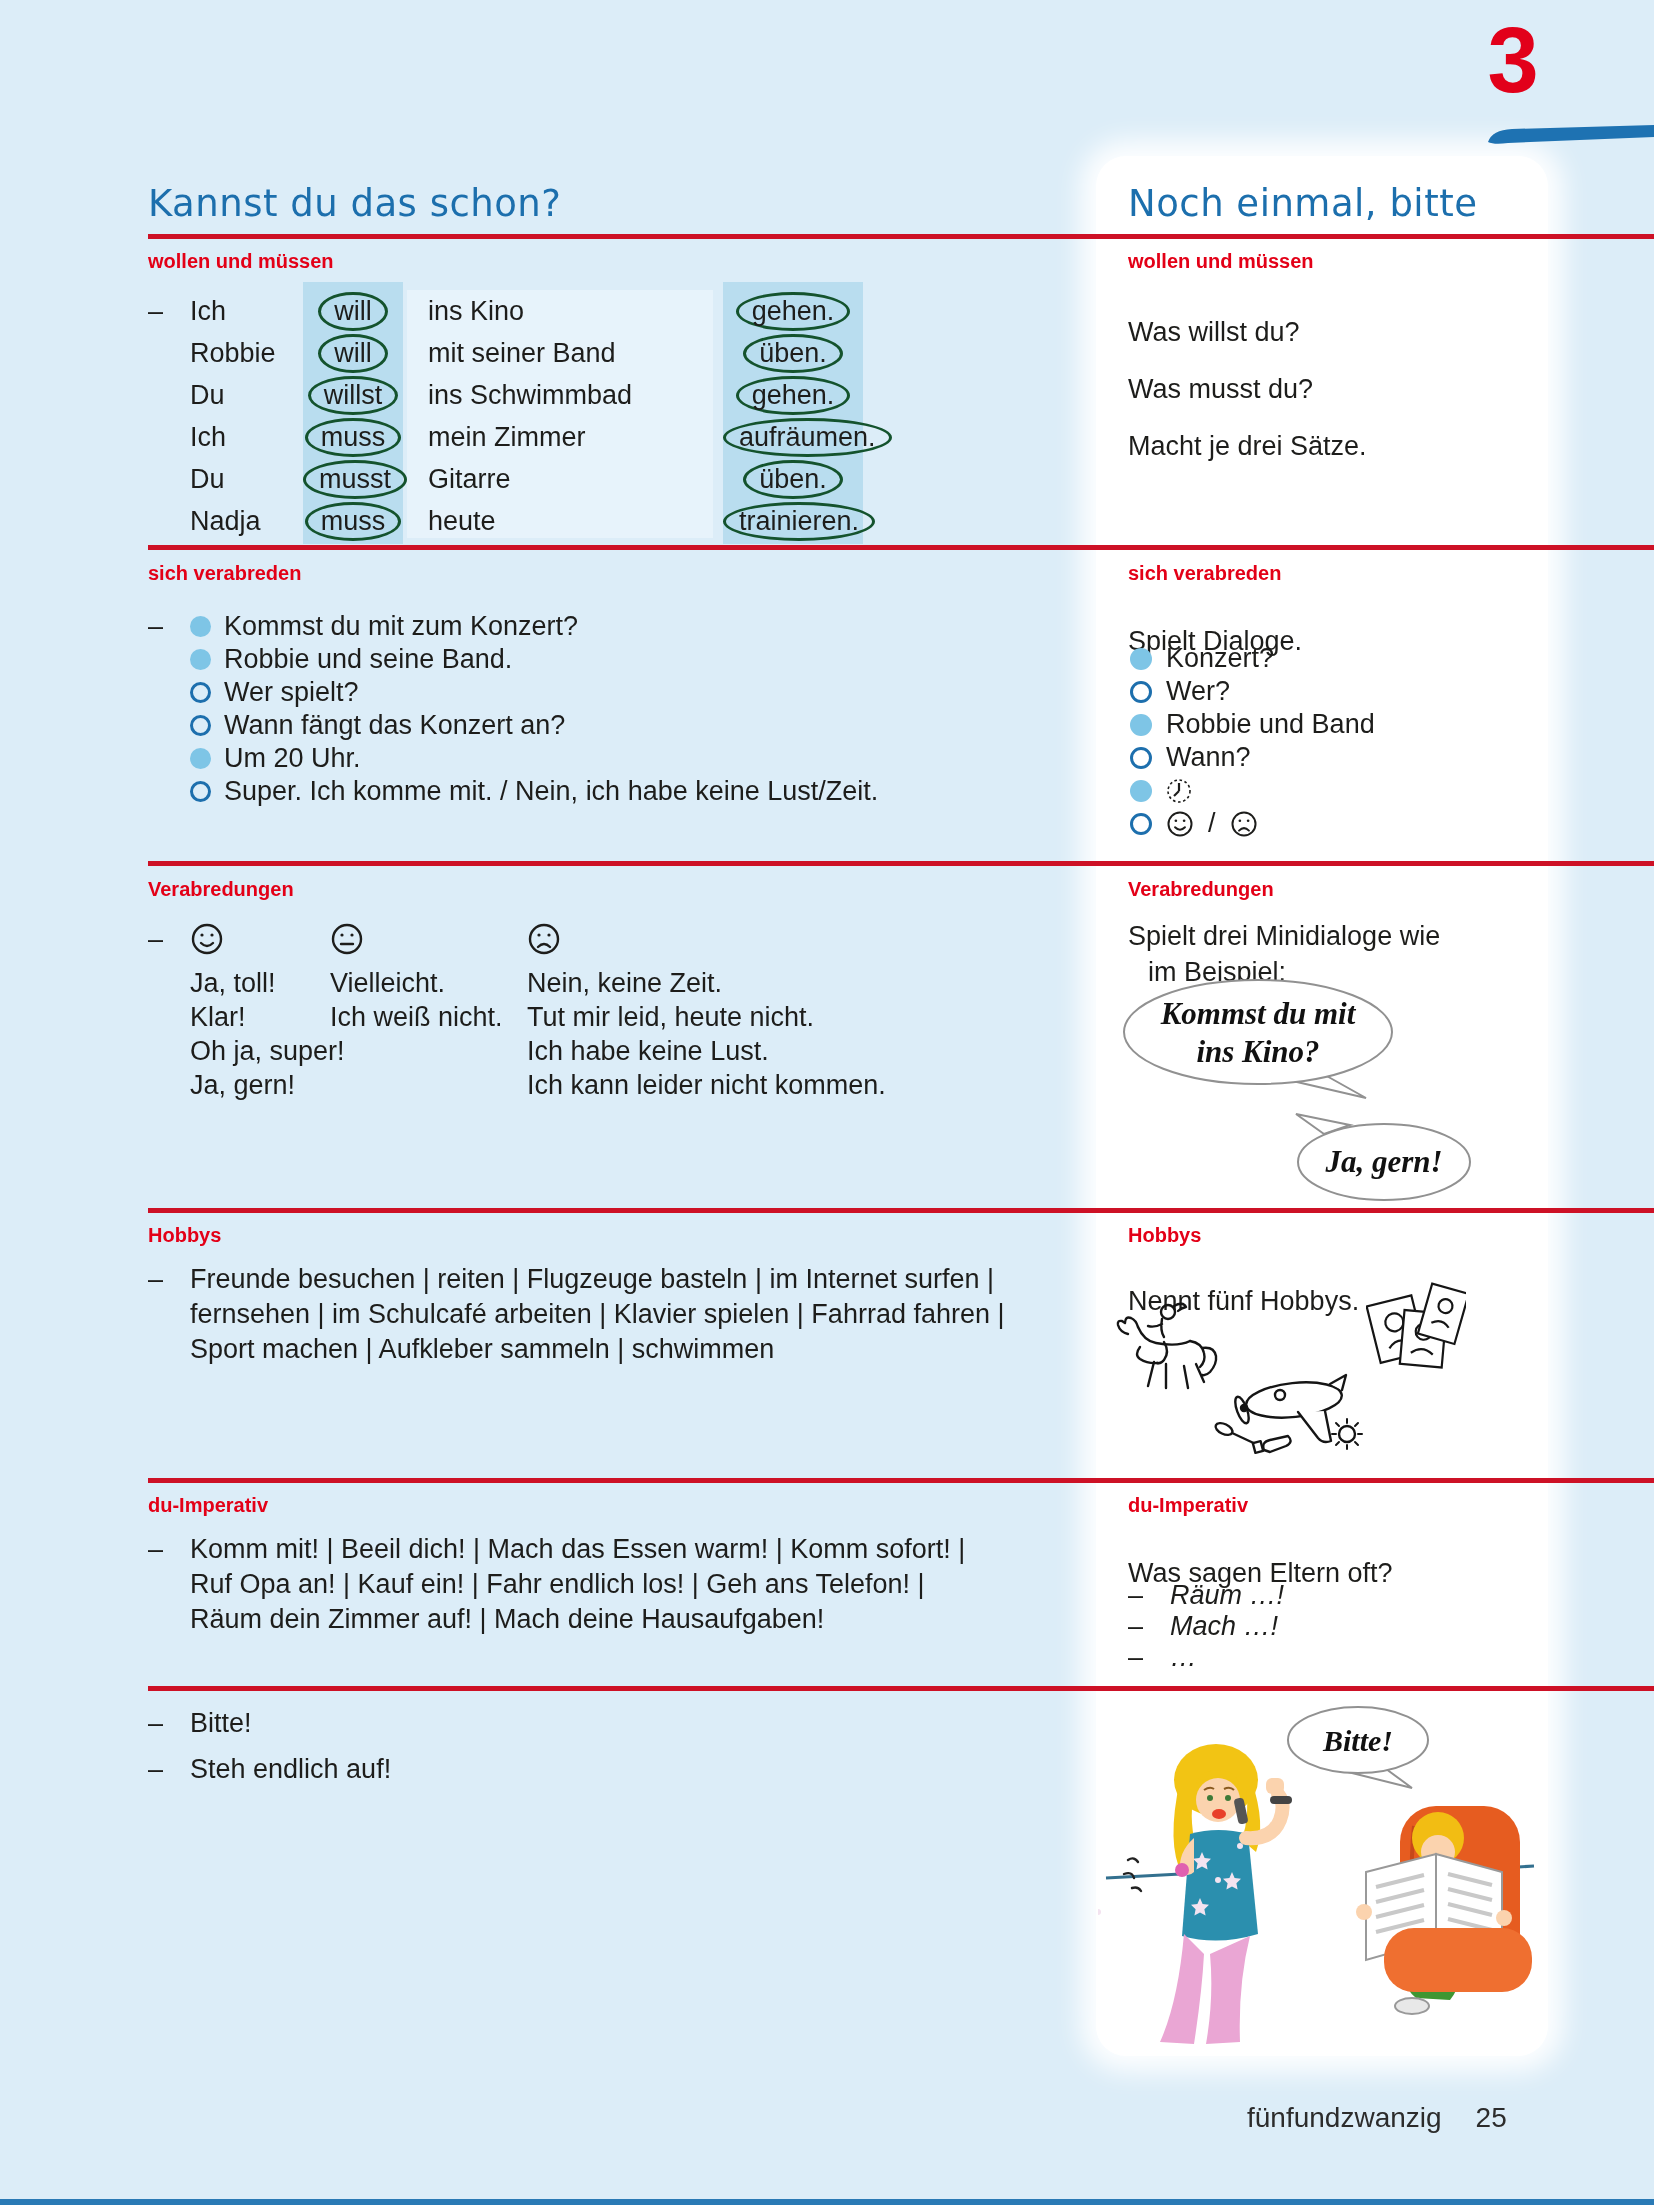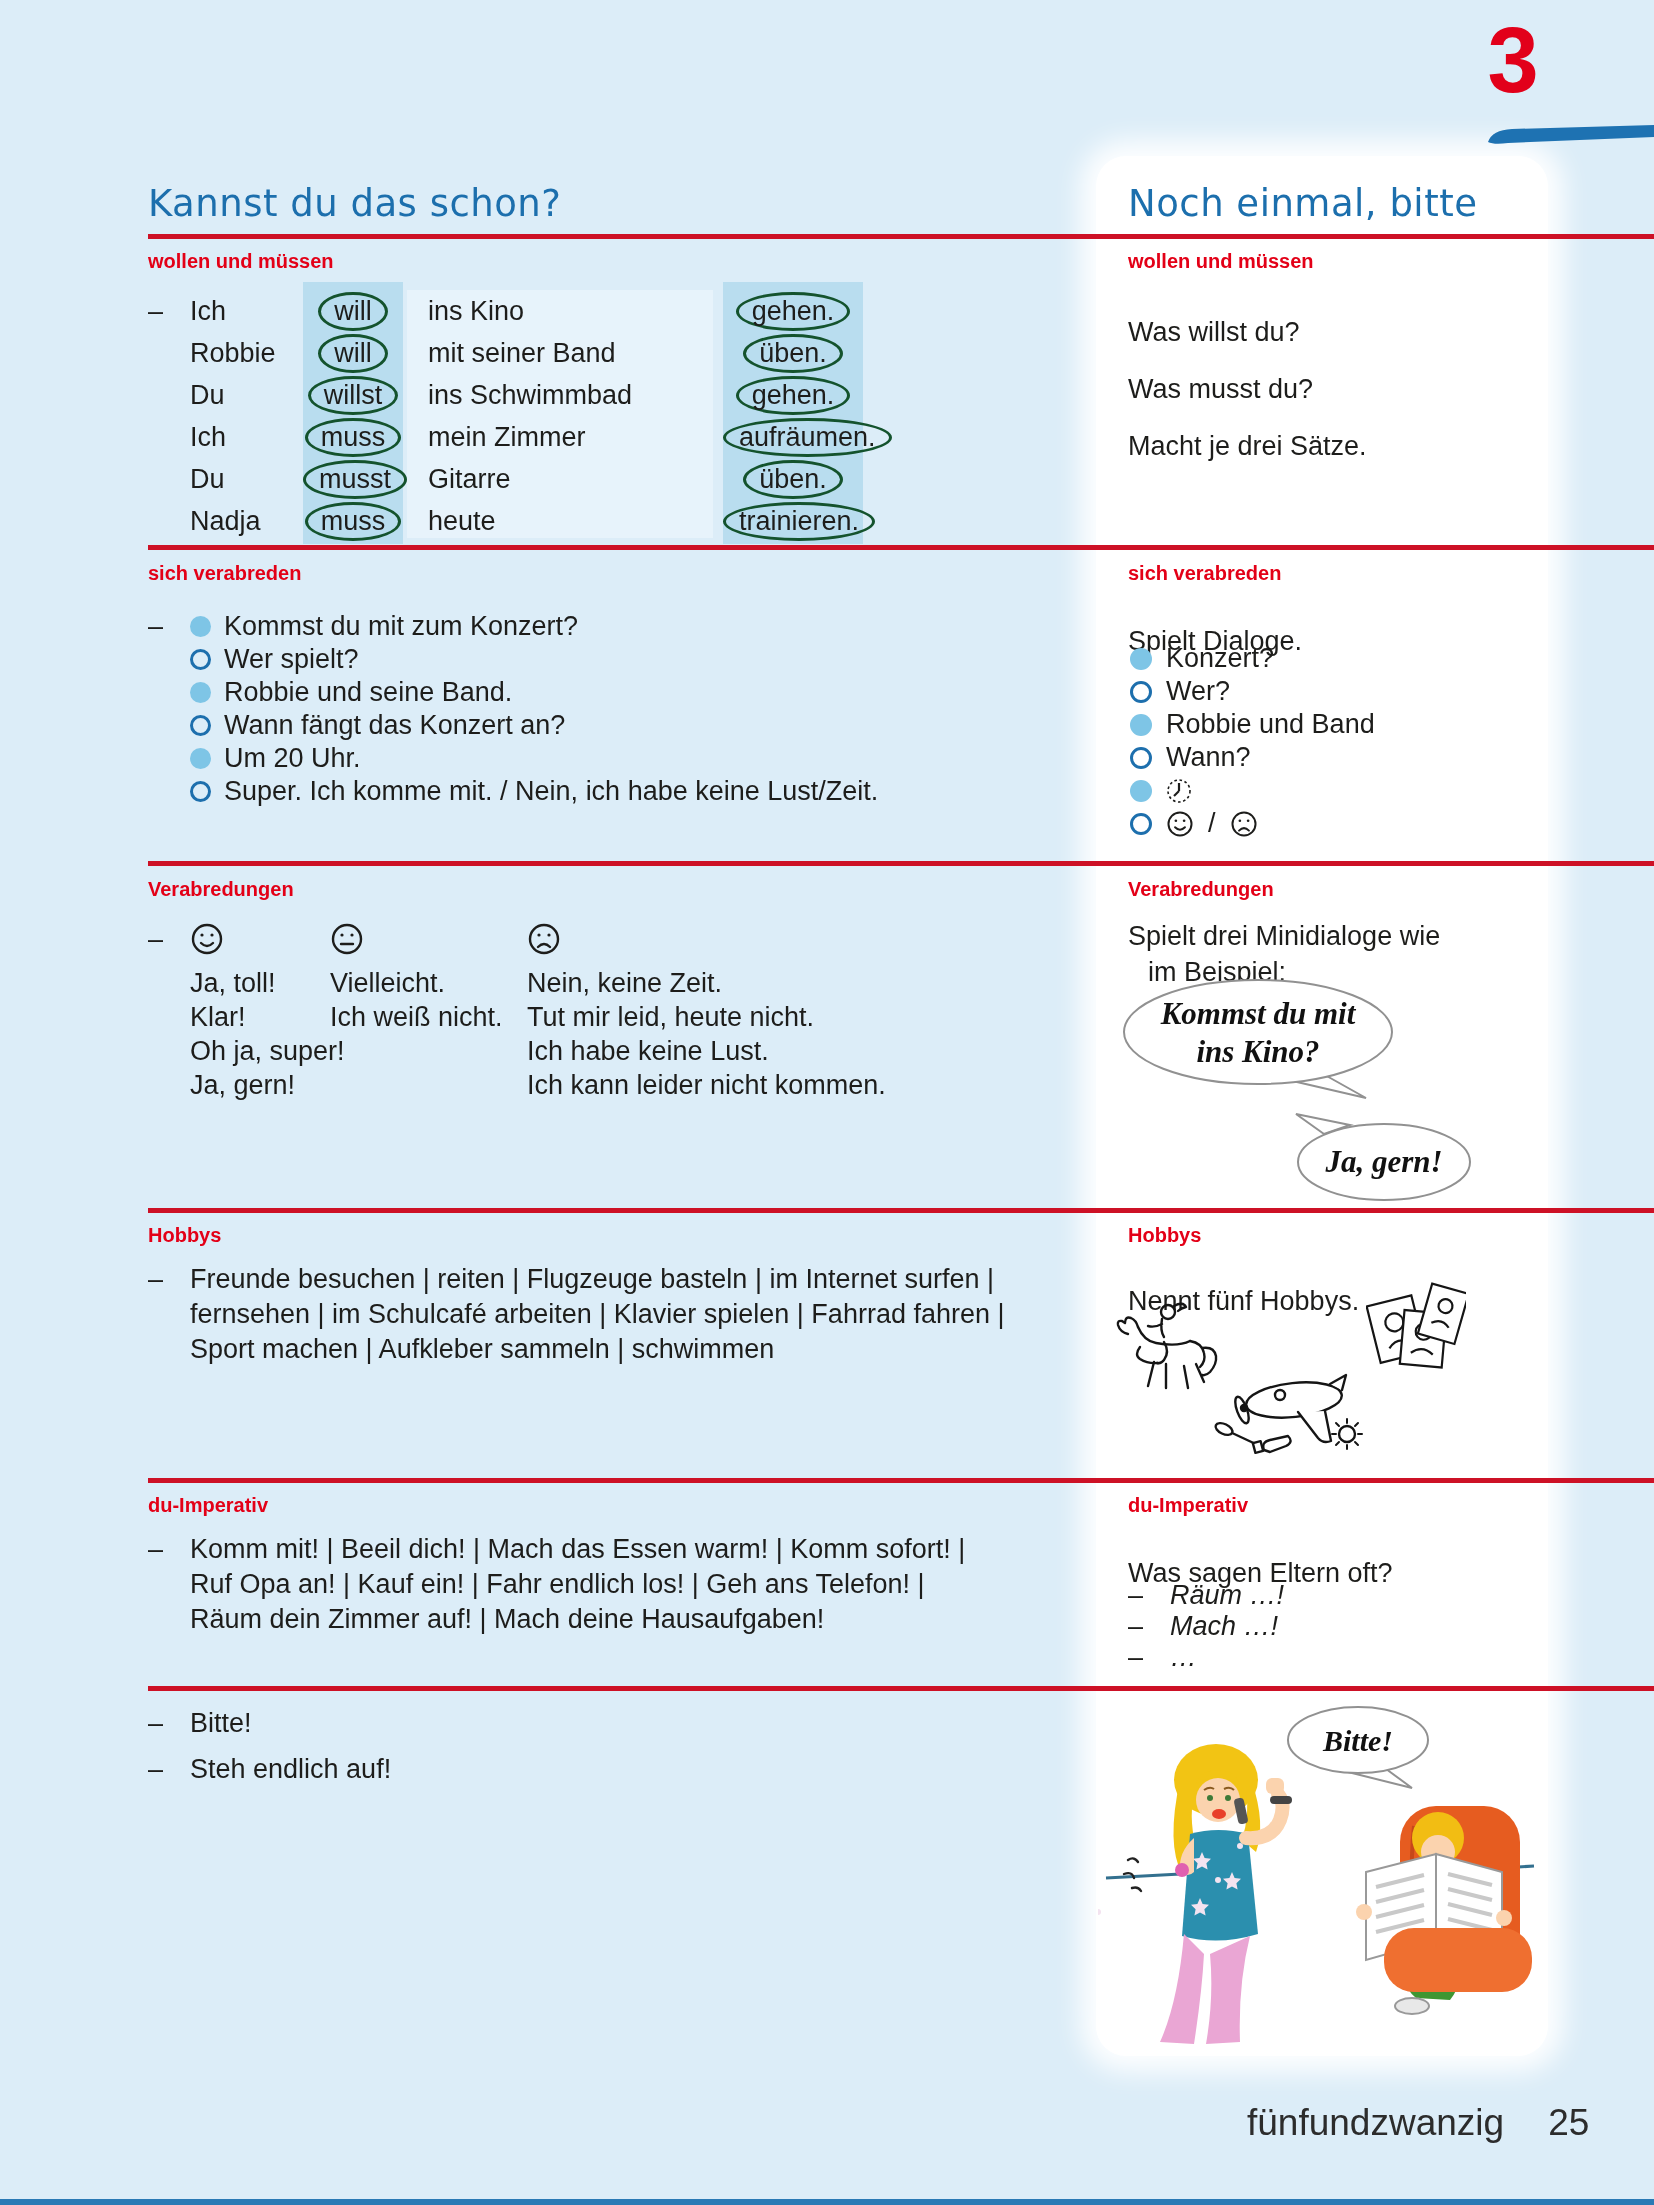--- a/index.html
+++ b/index.html
@@ -55,21 +55,21 @@
   
   .vgrid{display:grid;grid-template-columns:42px 140px 197px auto;align-items:start;}
   .vface{height:44px;}
   .vline{line-height:34px;white-space:nowrap;}
 
   .bodyline{line-height:35px;white-space:nowrap;margin-top:20px;}
   .wrapline{line-height:35px;white-space:nowrap;}
   .iline{display:flex;align-items:center;height:31px;font-style:italic;}
   .xline{display:flex;align-items:center;height:46px;}
 
-  .footer{display:flex;gap:44px;align-items:flex-end;font-size:37px;color:#2c2c2c;}
+  .footer{display:flex;gap:34px;align-items:flex-end;font-size:28px;color:#2c2c2c;}
   .bottombar{left:0;right:0;bottom:0;height:6px;background:#2a7ab5;}
 
   svg text{font-family:"Liberation Serif",serif;font-weight:bold;font-style:italic;fill:#111;}
 </style>
 </head>
 <body>
 
 <div class="abs panel"></div>
 
 <div class="abs unit-number">3</div>
@@ -147,27 +147,27 @@
 
 <div class="abs sec-h" style="left:148px;top:562px;">sich verabreden</div>
 <div class="abs" style="left:148px;top:610px;" id="dialog-lines">
     <div class="dline">
       <span class="dash-cell">–</span>
       <span class="b-f"></span>
       <span>Kommst du mit zum Konzert?</span>
     </div>
     <div class="dline">
       <span class="dash-cell"></span>
+      <span class="b-f"></span>
+      <span>Robbie und seine Band.</span>
+    </div>
+    <div class="dline">
+      <span class="dash-cell"></span>
       <span class="b-h"></span>
       <span>Wer spielt?</span>
-    </div>
-    <div class="dline">
-      <span class="dash-cell"></span>
-      <span class="b-f"></span>
-      <span>Robbie und seine Band.</span>
     </div>
     <div class="dline">
       <span class="dash-cell"></span>
       <span class="b-h"></span>
       <span>Wann fängt das Konzert an?</span>
     </div>
     <div class="dline">
       <span class="dash-cell"></span>
       <span class="b-f"></span>
       <span>Um 20 Uhr.</span>

